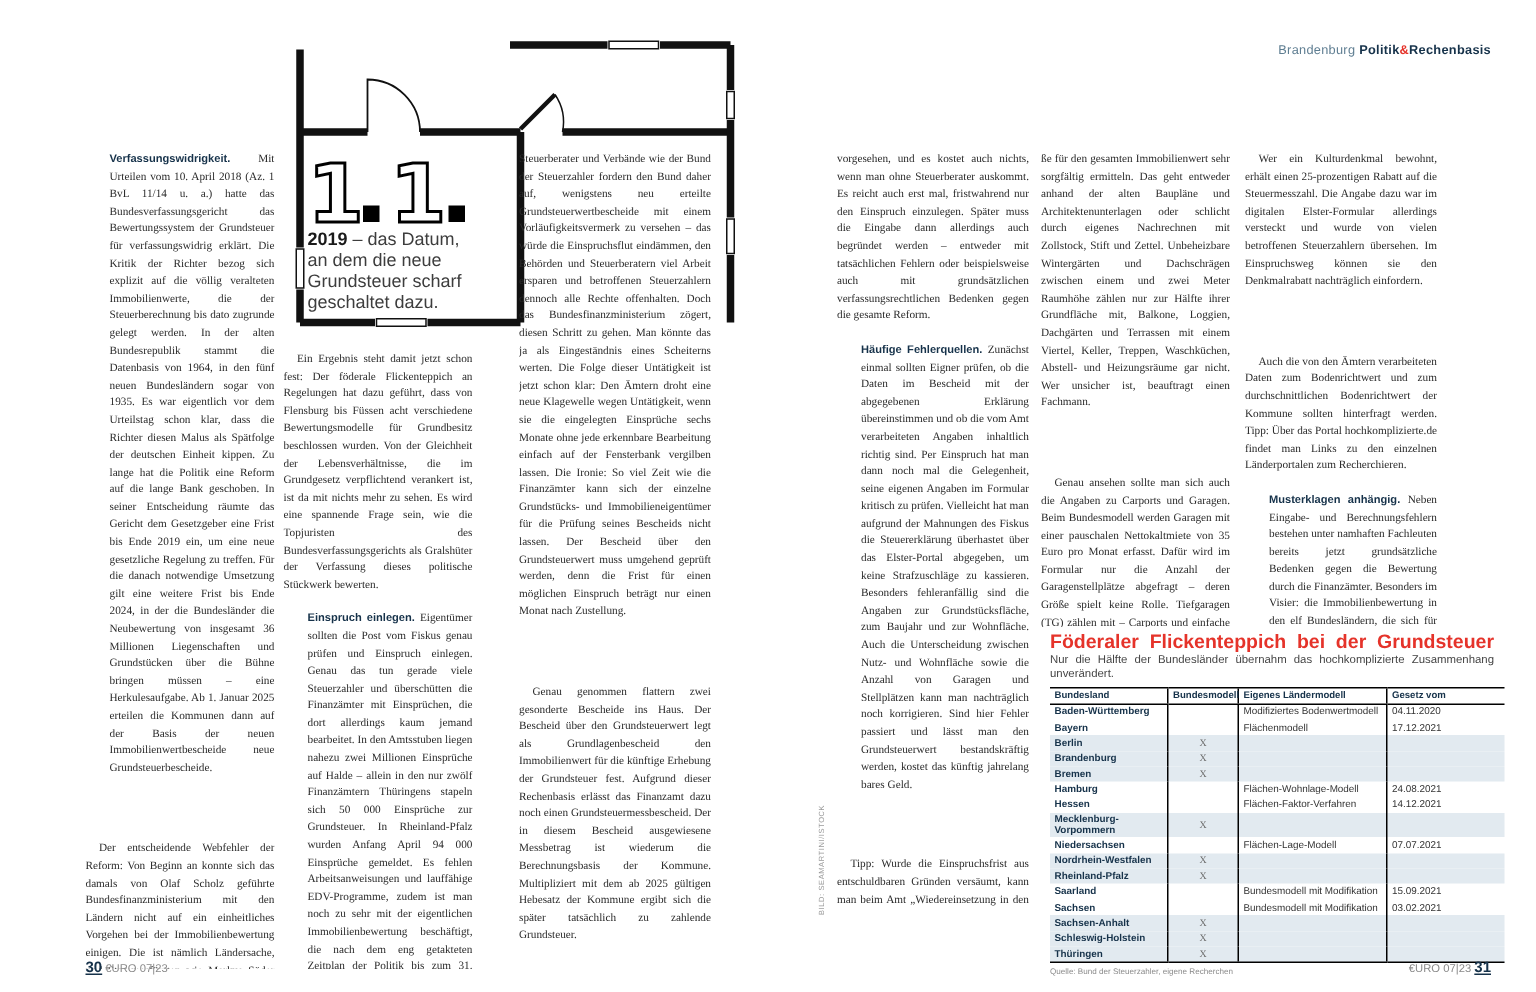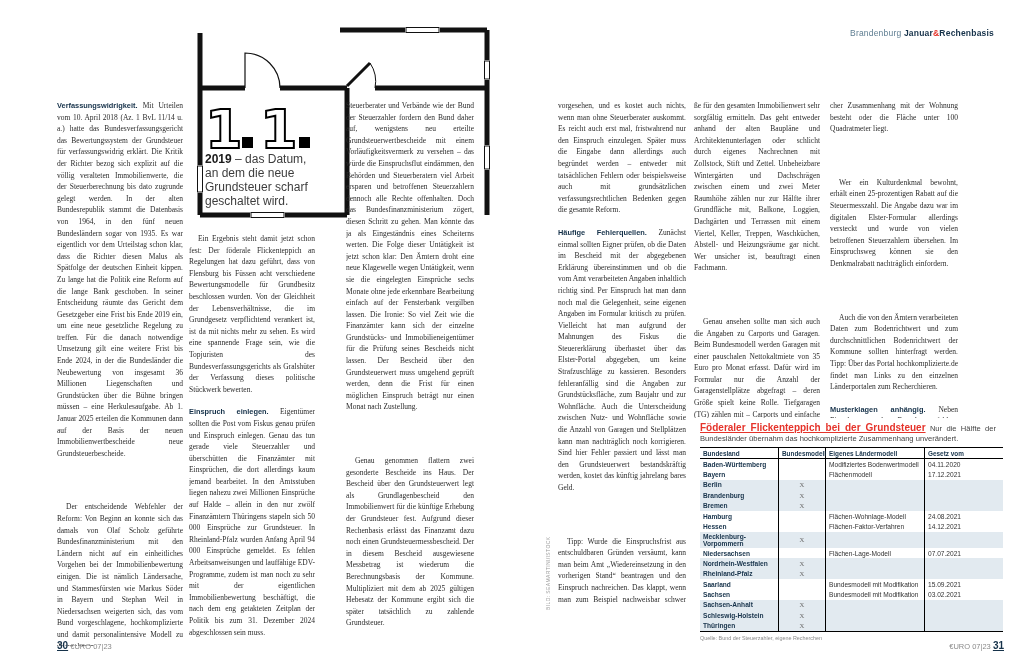--- a/index.html
+++ b/index.html
@@ -10,66 +10,66 @@
   .runhead{position:absolute;top:28px;right:30px;font-family:"Liberation Sans",sans-serif;
            font-size:8.5px;letter-spacing:.2px;color:#5e7d91;}
   .runhead .cat{font-weight:bold;color:#16324a;}
   .runhead .amp{color:#e5332a;font-weight:bold;}
 
   
   .col{position:absolute;text-align:justify;font-size:7.5px;line-height:11.6px;
        color:#2b2b2b;overflow:hidden;hyphens:auto;}
   .col p{margin:0;}
   .col p.ind{text-indent:9px;margin-top:42px;}
-  .col p.has-lead{margin-top:11px;}
+  .col p.has-lead{margin-top:11px;margin-left:16px;}
   .col p:first-child{margin-top:0;}
   .lead{font-family:"Liberation Sans",sans-serif;font-weight:bold;color:#16324a;font-size:7.4px;}
 
   
   #floorplan{position:absolute;left:190px;top:25px;width:302px;height:196px;}
   #plan-caption{position:absolute;left:205px;top:152px;width:132px;
         font-family:"Liberation Sans",sans-serif;font-size:12px;line-height:14px;color:#3d3d3d;}
   #plan-caption b{color:#1a1a1a;}
   #plan-caption .cl{display:block;}
 
   
   .credit{position:absolute;left:545px;top:520px;height:90px;width:8px;
           writing-mode:vertical-rl;transform:rotate(180deg);
           font-family:"Liberation Sans",sans-serif;font-size:5px;letter-spacing:.4px;color:#9a9a9a;}
 
   
   #table-block{position:absolute;left:700px;top:423px;width:296px;}
   .tbl-head{font-family:"Liberation Sans",sans-serif;font-size:7.6px;line-height:9.5px;
             color:#444;margin-bottom:4px;text-align:justify;}
-  .tbl-head b{color:#e5332a;font-size:10px;text-decoration:underline;}
+  .tbl-head b{color:#e5332a;font-size:13px;}
   #laender-table{border-collapse:collapse;width:296px;table-layout:fixed;
       font-family:"Liberation Sans",sans-serif;font-size:6.6px;color:#333;}
   #laender-table th{color:#16324a;font-weight:bold;font-size:6.4px;
       border-top:1.5px solid #000;border-bottom:1.5px solid #000;padding:1.5px 3px;text-align:left;}
   #laender-table td{padding:1.1px 3px;height:8.2px;text-align:left;vertical-align:middle;}
   .cw0{width:72px;} .cw1{width:40px;} .cw2{width:92px;} .cw3{width:72px;}
   #laender-table th.bl,#laender-table td.bl{border-left:1px solid #000;}
   #laender-table td.land{font-weight:bold;color:#16324a;}
   #laender-table td.xc{text-align:center;font-family:"Liberation Serif",serif;color:#6a6a6a;}
   #laender-table tr.shade{background:#e2eaf0;}
   #laender-table tbody tr:last-child td{border-bottom:1px solid #000;}
   .tbl-src{font-family:"Liberation Sans",sans-serif;font-size:5.4px;color:#8a8a8a;margin-top:3px;}
 
   
   .foot{position:absolute;bottom:10px;font-family:"Liberation Sans",sans-serif;font-size:7.5px;color:#8a8a8a;}
   .foot .pg{font-weight:bold;color:#16324a;font-size:10px;text-decoration:underline;}
   #foot-left{left:57px;}
-  #foot-right{right:20px;text-align:right;}
+  #foot-right{right:30px;text-align:right;}
 </style>
 </head>
 <body>
 
 <div class="runhead">
   <span>Brandenburg</span>
-  <span class="cat">Januar</span><span class="amp">&amp;</span><span class="cat">Rechenbasis</span>
+  <span class="cat">Politik</span><span class="amp">&amp;</span><span class="cat">Rechenbasis</span>
 </div>
 
 <svg id="floorplan" viewBox="0 0 302 196" xmlns="http://www.w3.org/2000/svg">
   <g stroke="#111" stroke-width="5" fill="none">
     <path d="M 10,8 L 10,140 M 10,168 L 10,190"></path>
     <path d="M 10,190 L 60,190 M 95,190 L 157,190"></path>
     <path d="M 157,190 L 157,63"></path>
     <path d="M 10,63 L 55,63 M 90,63 L 157,63"></path>
     <path d="M 185,63 L 297,63"></path>
     <path d="M 150,5 L 215,5 M 250,5 L 297,5"></path>
@@ -91,21 +91,21 @@
     <text x="15" y="123" fill="#fff" stroke="#000" stroke-width="2">1</text>
     <rect x="52" y="112" width="11" height="11" fill="#000"></rect>
     <text x="70" y="123" fill="#fff" stroke="#000" stroke-width="2">1</text>
     <rect x="109" y="112" width="11" height="11" fill="#000"></rect>
   </g>
 </svg>
 <div id="plan-caption">
   <b>2019</b><span> – das Datum,</span>
   <span class="cl">an dem die neue</span>
   <span class="cl">Grundsteuer scharf</span>
-  <span class="cl">geschaltet wird.</span>
+  <span class="cl">geschaltet dazu.</span>
 </div>
 
 <div class="col" style="left:57px;  top:100px; width:126px; height:546px;">
     <p class="has-lead"><span class="lead">Verfassungswidrigkeit. </span>Mit Urteilen vom 10. April 2018 (Az. 1 BvL 11/14 u. a.) hatte das Bundesverfassungsgericht das Bewertungssystem der Grundsteuer für verfassungswidrig erklärt. Die Kritik der Richter bezog sich explizit auf die völlig veralteten Immobilienwerte, die der Steuerberechnung bis dato zugrunde gelegt werden. In der alten Bundesrepublik stammt die Datenbasis von 1964, in den fünf neuen Bundesländern sogar von 1935. Es war eigentlich vor dem Urteilstag schon klar, dass die Richter diesen Malus als Spätfolge der deutschen Einheit kippen. Zu lange hat die Politik eine Reform auf die lange Bank geschoben. In seiner Entscheidung räumte das Gericht dem Gesetzgeber eine Frist bis Ende 2019 ein, um eine neue gesetzliche Regelung zu treffen. Für die danach notwendige Umsetzung gilt eine weitere Frist bis Ende 2024, in der die Bundesländer die Neubewertung von insgesamt 36 Millionen Liegenschaften und Grundstücken über die Bühne bringen müssen – eine Herkulesaufgabe. Ab 1. Januar 2025 erteilen die Kommunen dann auf der Basis der neuen Immobilienwertbescheide neue Grundsteuerbescheide.</p>
     <p class="ind">Der entscheidende Webfehler der Reform: Von Beginn an konnte sich das damals von Olaf Scholz geführte Bundesfinanzministerium mit den Ländern nicht auf ein einheitliches Vorgehen bei der Immobilienbewertung einigen. Die ist nämlich Ländersache, und Stammesfürsten wie Markus Söder in Bayern und Stephan Weil in Niedersachsen weigerten sich, das vom Bund vorgeschlagene, hochkomplizierte und damit personalintensive Modell zu übernehmen.</p>
   </div>
 <div class="col" style="left:189px; top:233px; width:126px; height:413px;">
     <p class="ind">Ein Ergebnis steht damit jetzt schon fest: Der föderale Flickenteppich an Regelungen hat dazu geführt, dass von Flensburg bis Füssen acht verschiedene Bewertungsmodelle für Grundbesitz beschlossen wurden. Von der Gleichheit der Lebensverhältnisse, die im Grundgesetz verpflichtend verankert ist, ist da mit nichts mehr zu sehen. Es wird eine spannende Frage sein, wie die Topjuristen des Bundesverfassungsgerichts als Gralshüter der Verfassung dieses politische Stückwerk bewerten.</p>
     <p class="has-lead"><span class="lead">Einspruch einlegen. </span>Eigentümer sollten die Post vom Fiskus genau prüfen und Einspruch einlegen. Genau das tun gerade viele Steuerzahler und überschütten die Finanzämter mit Einsprüchen, die dort allerdings kaum jemand bearbeitet. In den Amtsstuben liegen nahezu zwei Millionen Einsprüche auf Halde – allein in den nur zwölf Finanzämtern Thüringens stapeln sich 50 000 Einsprüche zur Grundsteuer. In Rheinland-Pfalz wurden Anfang April 94 000 Einsprüche gemeldet. Es fehlen Arbeitsanweisungen und lauffähige EDV-Programme, zudem ist man noch zu sehr mit der eigentlichen Immobilienbewertung beschäftigt, die nach dem eng getakteten Zeitplan der Politik bis zum 31. Dezember 2024 abgeschlossen sein muss.</p>
   </div>
@@ -117,21 +117,20 @@
 <div class="col" style="left:558px; top:100px; width:128px; height:506px;">
     <p>vorgesehen, und es kostet auch nichts, wenn man ohne Steuerberater auskommt. Es reicht auch erst mal, fristwahrend nur den Einspruch einzulegen. Später muss die Eingabe dann allerdings auch begründet werden – entweder mit tatsächlichen Fehlern oder beispielsweise auch mit grundsätzlichen verfassungsrechtlichen Bedenken gegen die gesamte Reform.</p>
     <p class="has-lead"><span class="lead">Häufige Fehlerquellen. </span>Zunächst einmal sollten Eigner prüfen, ob die Daten im Bescheid mit der abgegebenen Erklärung übereinstimmen und ob die vom Amt verarbeiteten Angaben inhaltlich richtig sind. Per Einspruch hat man dann noch mal die Gelegenheit, seine eigenen Angaben im Formular kritisch zu prüfen. Vielleicht hat man aufgrund der Mahnungen des Fiskus die Steuererklärung überhastet über das Elster-Portal abgegeben, um keine Strafzuschläge zu kassieren. Besonders fehleranfällig sind die Angaben zur Grundstücksfläche, zum Baujahr und zur Wohnfläche. Auch die Unterscheidung zwischen Nutz- und Wohnfläche sowie die Anzahl von Garagen und Stellplätzen kann man nachträglich noch korrigieren. Sind hier Fehler passiert und lässt man den Grundsteuerwert bestandskräftig werden, kostet das künftig jahrelang bares Geld.</p>
     <p class="ind">Tipp: Wurde die Einspruchsfrist aus entschuldbaren Gründen versäumt, kann man beim Amt „Wiedereinsetzung in den vorherigen Stand“ beantragen und den Einspruch nachreichen. Das klappt, wenn man zum Beispiel nachweisbar schwer erkrankt im Krankenhaus lag, während der Bescheid im Briefkasten landete. Lässt das Finanzamt nicht mit sich reden, erhält man in elf Bundesländern mit Bundesmodell erst zum Jahresanfang 2029 eine neue Chance. Denn die Immobilienwerte sollen künftig alle sieben Jahre überprüft werden. In den übrigen Ländern gelten teilweise davon abweichende Fristen für eine Neubewertung.</p>
   </div>
 <div class="col" style="left:694px; top:100px; width:126px; height:318px;">
     <p>ße für den gesamten Immobilienwert sehr sorgfältig ermitteln. Das geht entweder anhand der alten Baupläne und Architektenunterlagen oder schlicht durch eigenes Nachrechnen mit Zollstock, Stift und Zettel. Unbeheizbare Wintergärten und Dachschrägen zwischen einem und zwei Meter Raumhöhe zählen nur zur Hälfte ihrer Grundfläche mit, Balkone, Loggien, Dachgärten und Terrassen mit einem Viertel, Keller, Treppen, Waschküchen, Abstell- und Heizungsräume gar nicht. Wer unsicher ist, beauftragt einen Fachmann.</p>
     <p class="ind">Genau ansehen sollte man sich auch die Angaben zu Carports und Garagen. Beim Bundesmodell werden Garagen mit einer pauschalen Nettokaltmiete von 35 Euro pro Monat erfasst. Dafür wird im Formular nur die Anzahl der Garagenstellplätze abgefragt – deren Größe spielt keine Rolle. Tiefgaragen (TG) zählen mit – Carports und einfache Stellplätze fallen heraus. In Hamburg, Bayern und Niedersachsen gilt: Gehören Garagen und TG-Plätze zu einer Nutzfläche, zählt die Fläche voll mit, gehört der TG-Platz zur Wohnung, zählt nur die Fläche über 50 Quadratmeter mit. Wieder anders in Hessen: Garage und TG-Platz zählen nicht mit, wenn ein direkt räumli-</p>
   </div>
 <div class="col" style="left:830px; top:100px; width:128px; height:318px;">
-    <p>cher Zusammenhang mit der Wohnung besteht oder die Fläche unter 100 Quadratmeter liegt.</p>
     <p class="ind">Wer ein Kulturdenkmal bewohnt, erhält einen 25-prozentigen Rabatt auf die Steuermesszahl. Die Angabe dazu war im digitalen Elster-Formular allerdings versteckt und wurde von vielen betroffenen Steuerzahlern übersehen. Im Einspruchsweg können sie den Denkmalrabatt nachträglich einfordern.</p>
     <p class="ind">Auch die von den Ämtern verarbeiteten Daten zum Bodenrichtwert und zum durchschnittlichen Bodenrichtwert der Kommune sollten hinterfragt werden. Tipp: Über das Portal hochkomplizierte.de findet man Links zu den einzelnen Länderportalen zum Recherchieren.</p>
     <p class="has-lead"><span class="lead">Musterklagen anhängig. </span>Neben Eingabe- und Berechnungsfehlern bestehen unter namhaften Fachleuten bereits jetzt grundsätzliche Bedenken gegen die Bewertung durch die Finanzämter. Besonders im Visier: die Immobilienbewertung in den elf Bundesländern, die sich für das wertbasierte Bundesmodell entschieden haben (siehe Tabelle unten). Der Bund der Steuerzahler hat deshalb zusammen mit dem Verband Haus</p>
   </div>
 
 <div class="credit">BILD: SEAMARTINI/ISTOCK</div>
 
 <div id="table-block">
   <div class="tbl-head">
     <b>Föderaler Flickenteppich bei der Grundsteuer</b>

